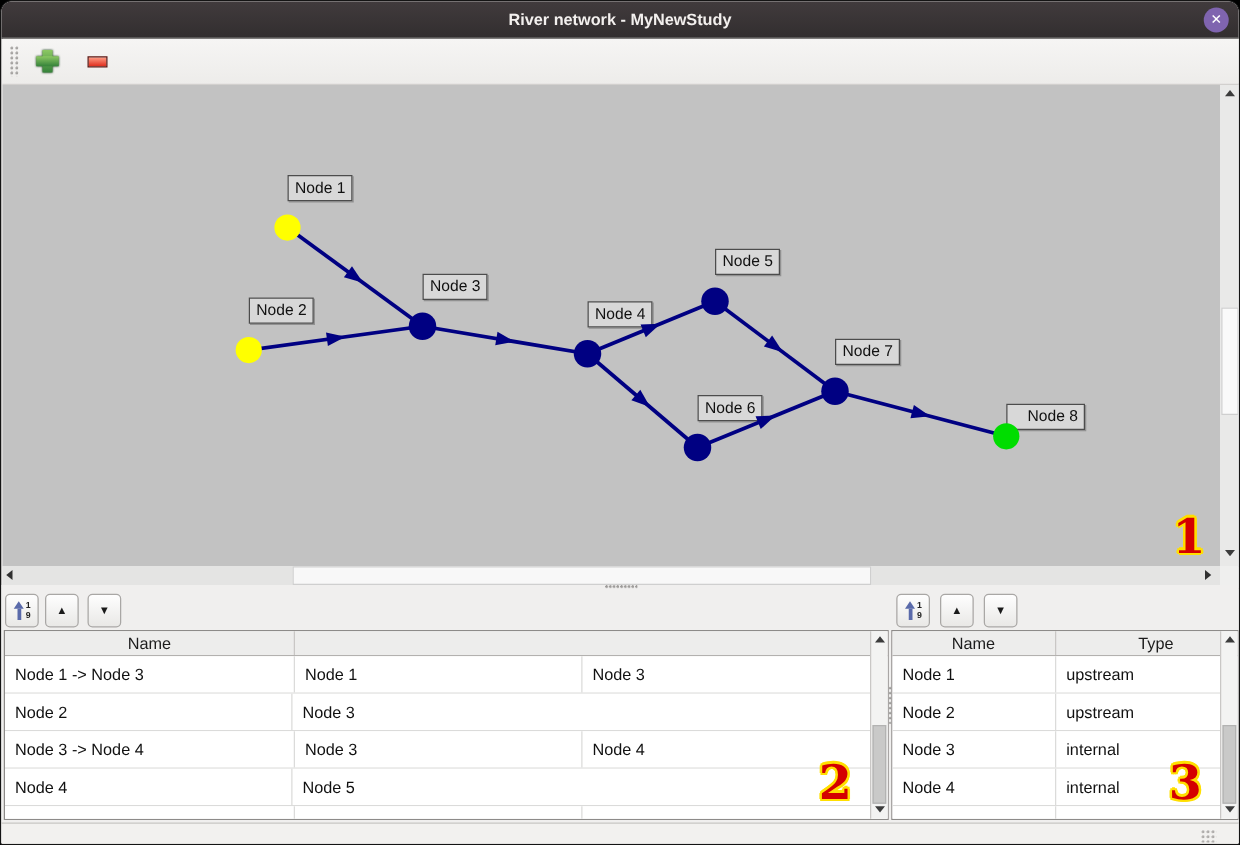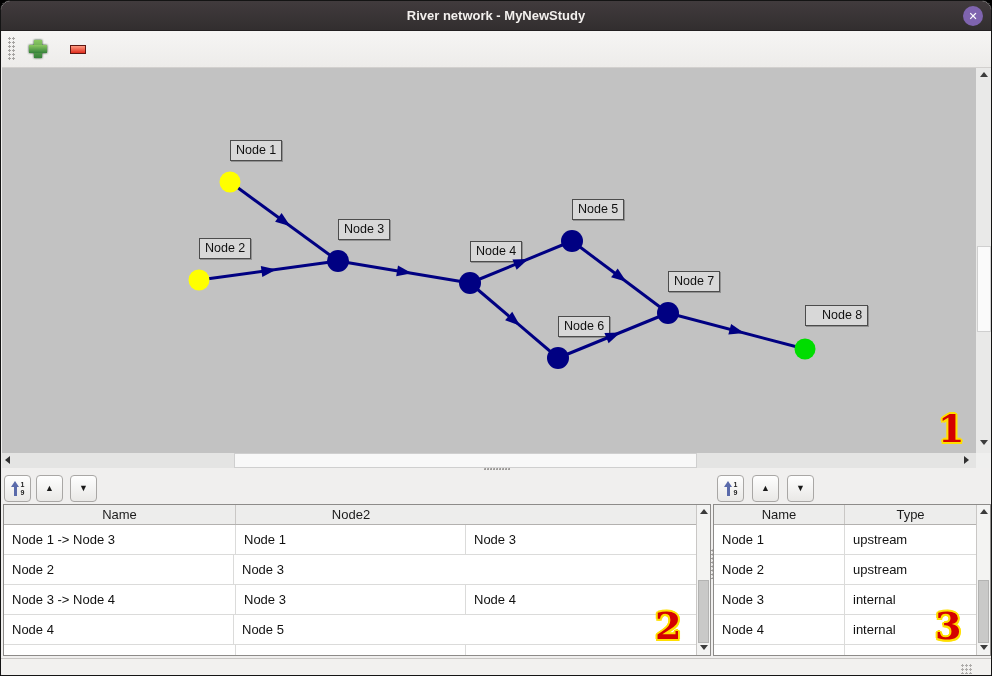--- a/index.html
+++ b/index.html
@@ -69,21 +69,21 @@
   .sort-icon { display:flex; align-items:flex-start; gap:1px; }
   .sort-arrow { position:relative; width:9px; height:15px; }
   .sort-arrow::before { content:""; position:absolute; left:0; top:0; width:0; height:0;
     border-style:solid; border-width:0 4.5px 6px 4.5px; border-color:transparent transparent #5a6aaa transparent; }
   .sort-arrow::after { content:""; position:absolute; left:3px; top:6px; width:3px; height:9px; background:#5a6aaa; }
   .sort-digits { display:flex; flex-direction:column; font-size:7px; line-height:7.5px; color:#222; font-weight:bold; }
 
   .dtable { position:absolute; background:#fff; border:1px solid #8d8b89; }
   .dtable.left  { left:2px;  top:33px; width:708px; height:152px; }
   .dtable.right { left:712px; top:33px; width:278px; height:152px; }
-  .thead { display:flex; height:20px; background:#ededec; border-bottom:1px solid #b3b1af; }
+  .thead { display:flex; height:20px; background:#ededec; border-bottom:1px solid #b3b1af;gap:15px; }
   .thcell { display:flex; align-items:center; justify-content:center; font-size:13px; color:#1c1c1c;
     border-right:1px solid #c9c7c5; overflow:hidden; }
   .tbody { position:relative; }
   .trow { display:flex; height:30px; border-bottom:1px solid #dbdbda; background:#fff; }
   .trow.partial { height:10px; border-bottom:none; }
   .tcell { display:flex; align-items:center; padding-left:8px; font-size:13px; color:#111;
     border-right:1px solid #dbdbda; overflow:hidden; white-space:nowrap; }
   
   .lc1 { width:232px; } .lc2 { width:230px; } .lc3 { width:230px; border-right:none; }
   
@@ -132,21 +132,21 @@
 
   <div class="canvas-wrap">
     <div class="canvas" id="canvas">
         <div class="node-label" style="left: 228px; top: 72px;">Node 1</div>
         <div class="node-label" style="left: 197px; top: 170px;">Node 2</div>
         <div class="node-label" style="left: 336px; top: 151px;">Node 3</div>
         <div class="node-label" style="left: 468px; top: 173px;">Node 4</div>
         <div class="node-label" style="left: 570px; top: 131px;">Node 5</div>
         <div class="node-label" style="left: 556px; top: 248px;">Node 6</div>
         <div class="node-label" style="left: 666px; top: 203px;">Node 7</div>
-        <div class="node-label" style="left: 803px; top: 237px; padding-left: 16px;">Node 8</div>
+        <div class="node-label" style="left: 803px; top: 255px; padding-left: 16px;">Node 8</div>
         <svg width="974" height="385" class="net-svg">
           <line x1="228" y1="114" x2="336" y2="193" stroke="#000082" stroke-width="3"></line>
           <polygon points="288.4569374574358,158.2231301771984 273.10302772791977,153.8064055969385 279.59733172156757,144.92811659296424" fill="#000082"></polygon>
           <line x1="197" y1="212" x2="336" y2="193" stroke="#000082" stroke-width="3"></line>
           <polygon points="274.42629393571355,201.41654974979454 260.30936485326686,208.89734604973285 258.81962075923434,197.9986918881267" fill="#000082"></polygon>
           <line x1="336" y1="193" x2="468" y2="215" stroke="#000082" stroke-width="3"></line>
           <polygon points="409.89115139065717,205.31519189844286 394.1910481029955,208.27437366993928 395.99943696335447,197.42404050778572" fill="#000082"></polygon>
           <line x1="468" y1="215" x2="570" y2="173" stroke="#000082" stroke-width="3"></line>
           <polygon points="526.3974247877977,190.95400155796565 514.6213772395756,201.750978178391 510.4331293817784,191.57951909516913" fill="#000082"></polygon>
           <line x1="468" y1="215" x2="556" y2="290" stroke="#000082" stroke-width="3"></line>
@@ -223,21 +223,20 @@
     <div class="tbl-btn" style="left:751px;">
       <span class="arrow-glyph">▲</span>
     </div>
     <div class="tbl-btn" style="left:786px;">
       <span class="arrow-glyph">▼</span>
     </div>
 
     <div class="dtable left">
       <div class="thead">
         <div class="thcell lc1">Name</div>
-        <div class="thcell lc3">Node2</div>
       </div>
       <div class="tbody">
         <div class="trow">
           <div class="tcell lc1">Node 1 -&gt; Node 3</div>
           <div class="tcell lc2">Node 1</div>
           <div class="tcell lc3">Node 3</div>
         </div>
         <div class="trow">
           <div class="tcell lc2">Node 2</div>
           <div class="tcell lc3">Node 3</div>

